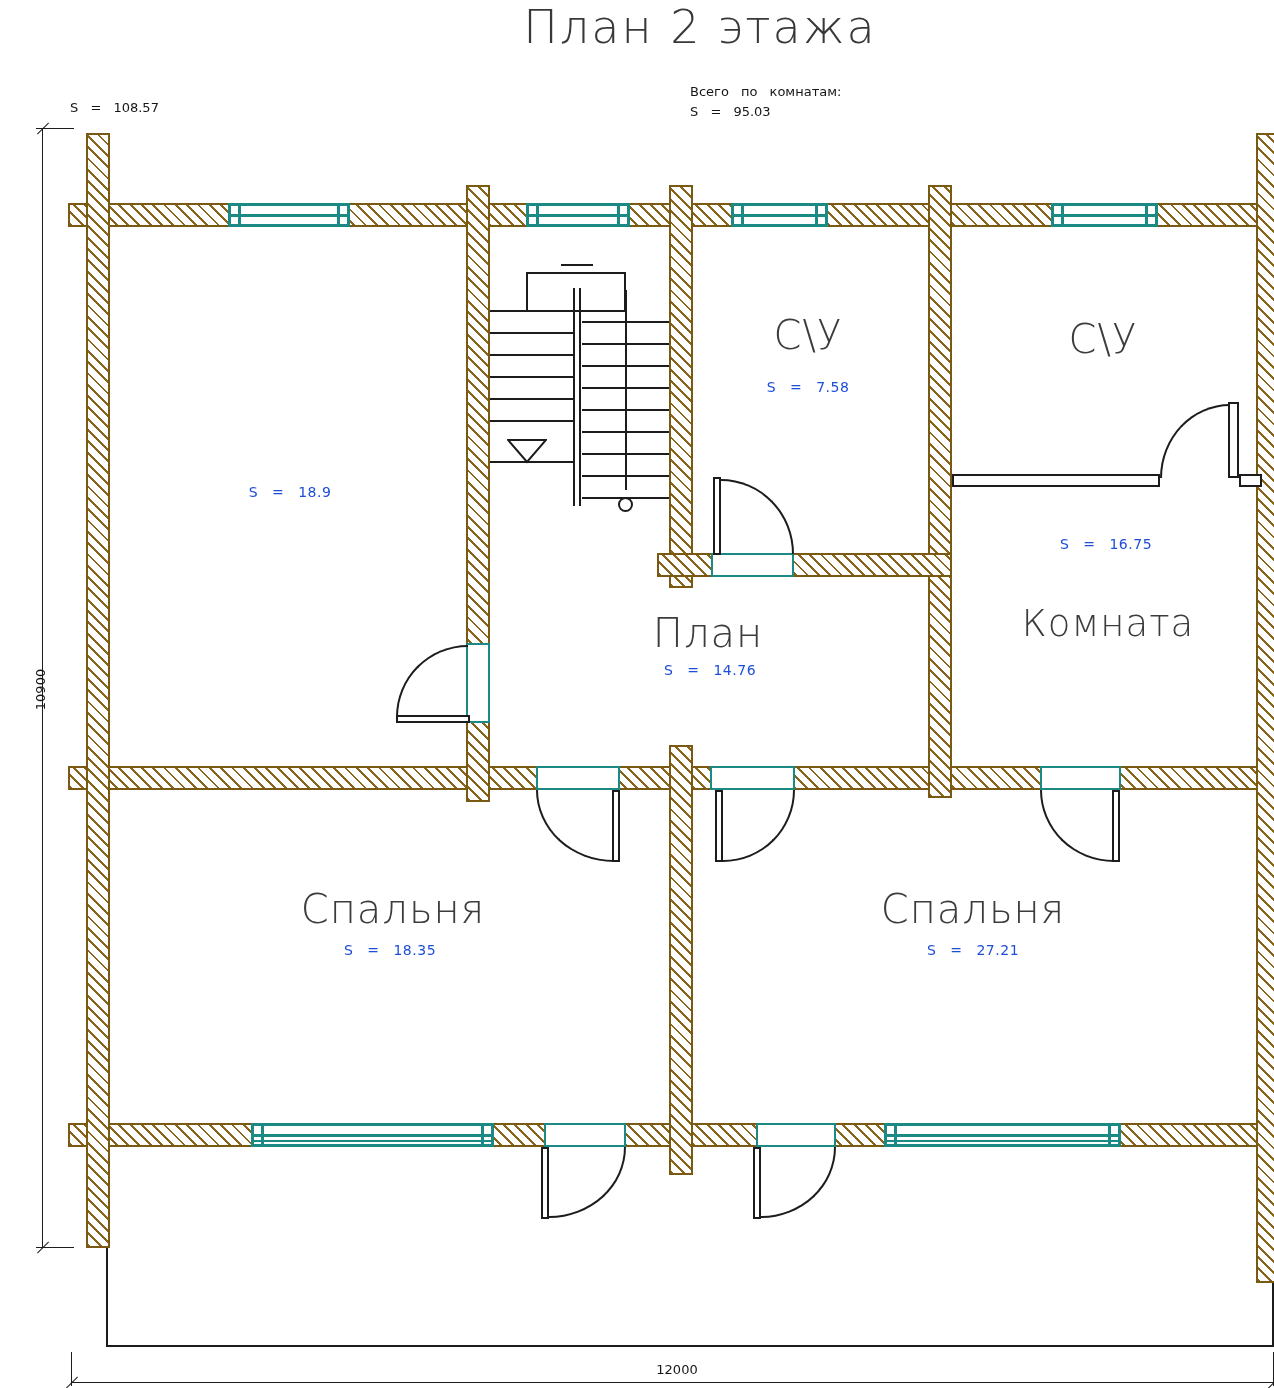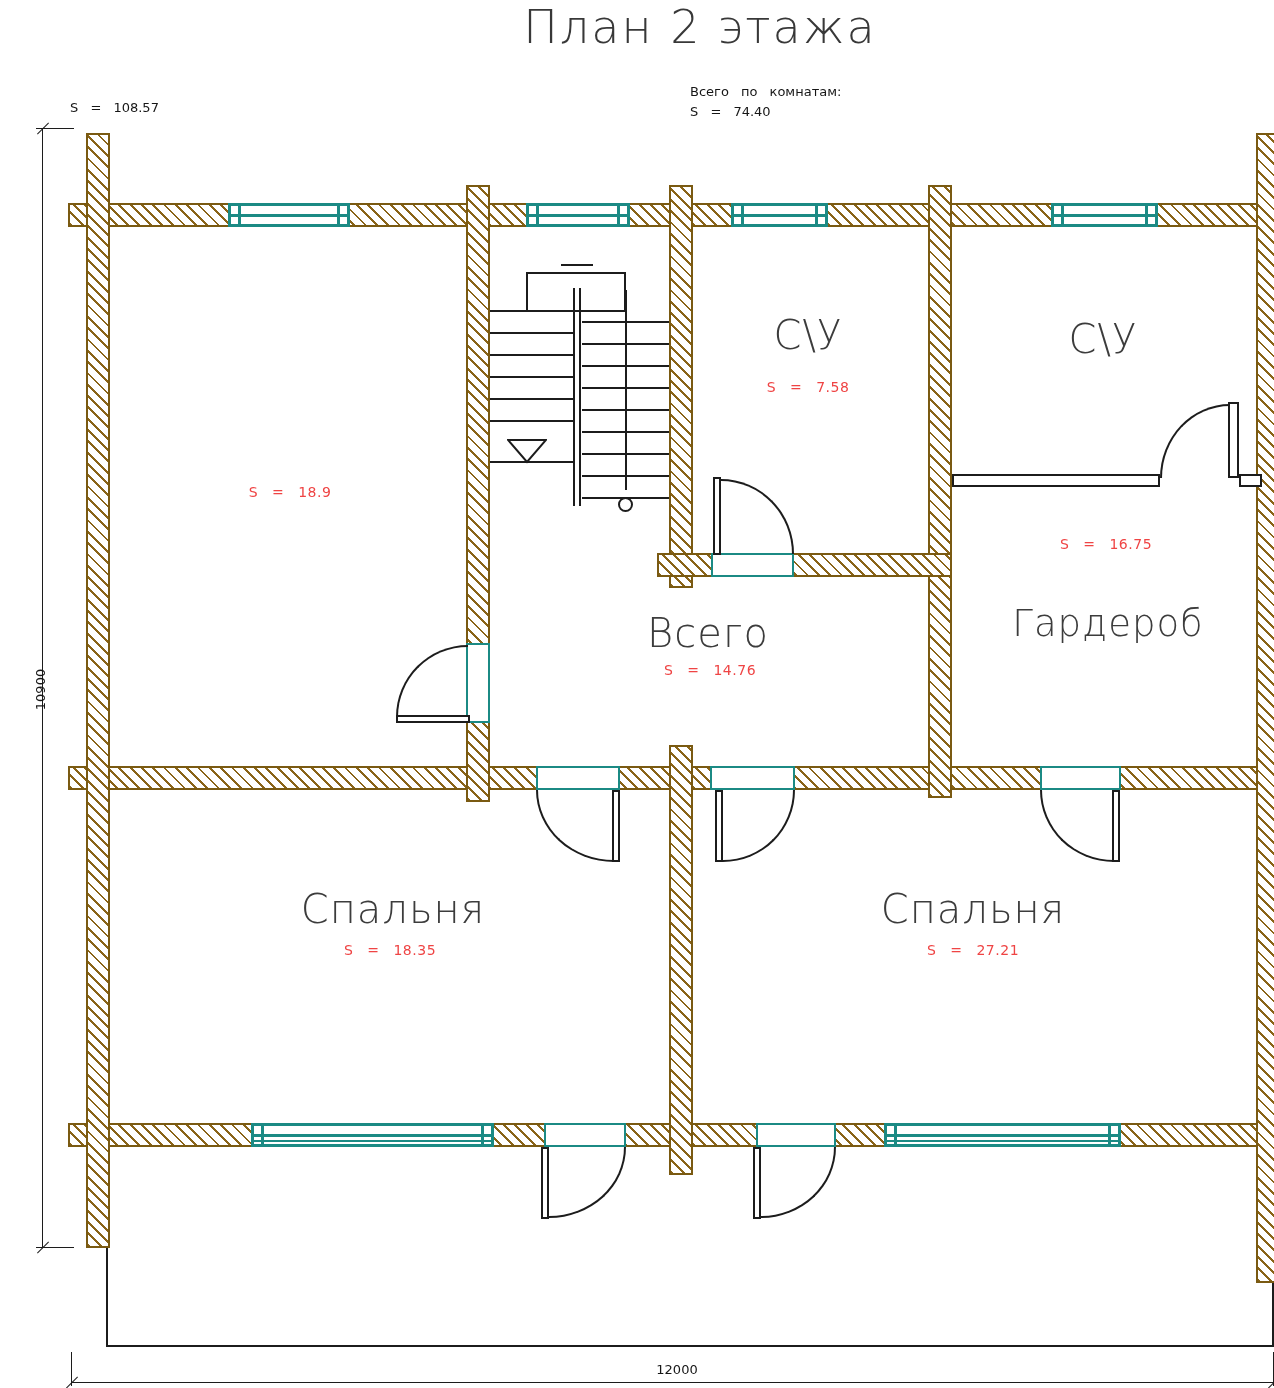--- a/index.html
+++ b/index.html
@@ -30,35 +30,35 @@
   .hline,.vline{position:absolute;background:#1c1c1c;}
   .hline{height:2px;}
   .vline{width:2px;}
   .dim{background:#1c1c1c;position:absolute;}
   .tick{position:absolute;width:16px;height:1px;background:#1c1c1c;transform:rotate(-45deg);}
   .rect{position:absolute;box-sizing:border-box;border:2px solid #1c1c1c;background:transparent;}
   .circle{position:absolute;width:15px;height:15px;border:2px solid #1c1c1c;border-radius:50%;background:#fff;box-sizing:border-box;}
   
   .room{position:absolute;transform:translateX(-50%);white-space:nowrap;color:#3c3c3c;
         font-weight:300;letter-spacing:1px;}
-  .area{position:absolute;transform:translateX(-50%);white-space:nowrap;color:#ef4444;
+  .area{position:absolute;transform:translateX(-50%);white-space:nowrap;color:#1d4ed8;
         font-size:14px;word-spacing:9px;letter-spacing:0.5px;}
   .small{position:absolute;white-space:nowrap;color:#161616;font-size:13px;word-spacing:8px;}
   #title{position:absolute;left:372px;top:0px;width:600px;text-align:center;font-size:46px;
          color:#383838;font-weight:300;letter-spacing:2px;}
   .dimlabel{position:absolute;color:#161616;font-size:13px;text-align:center;}
 </style>
 </head>
 <body>
 
 <div id="plan">
 
   <div id="title">План 2 этажа</div>
   <div class="small" style="left:662px;top:84px;">Всего по комнатам:</div>
-  <div class="small" style="left:662px;top:104px;">S = 74.40</div>
+  <div class="small" style="left:662px;top:104px;">S = 95.03</div>
   <div class="small" style="left:42px;top:100px;">S = 108.57</div>
 
   <div class="wall" style="left:40px;top:203px;width:1230px;height:24px;"></div>
   <div class="wall" style="left:40px;top:766px;width:1228px;height:24px;"></div>
   <div class="wall" style="left:40px;top:1123px;width:1228px;height:24px;"></div>
   <div class="wall" style="left:58px;top:133px;width:24px;height:1115px;"></div>
   <div class="wall" style="left:1228px;top:133px;width:24px;height:1150px;"></div>
   <div class="wall" style="left:438px;top:185px;width:24px;height:617px;"></div>
   <div class="wall" style="left:641px;top:185px;width:24px;height:403px;"></div>
   <div class="wall" style="left:900px;top:185px;width:24px;height:613px;"></div>
@@ -184,23 +184,23 @@
   <div class="dimlabel" style="left:594px;top:1362px;width:110px;text-align:center;">12000</div>
 
   <div class="area" style="left:262px;top:484px;">S = 18.9</div>
 
   <div class="room" style="left:780px;top:312px;font-size:40px;">С\У</div>
   <div class="area" style="left:780px;top:379px;">S = 7.58</div>
 
   <div class="room" style="left:1075px;top:316px;font-size:40px;">С\У</div>
 
   <div class="area" style="left:1078px;top:536px;">S = 16.75</div>
-  <div class="room" style="left:1080px;top:602px;font-size:37px;">Гардероб</div>
-
-  <div class="room" style="left:680px;top:610px;font-size:40px;">Всего</div>
+  <div class="room" style="left:1080px;top:602px;font-size:37px;">Комната</div>
+
+  <div class="room" style="left:680px;top:610px;font-size:40px;">План</div>
   <div class="area" style="left:682px;top:662px;">S = 14.76</div>
 
   <div class="room" style="left:365px;top:886px;font-size:40px;">Спальня</div>
   <div class="area" style="left:362px;top:942px;">S = 18.35</div>
 
   <div class="room" style="left:945px;top:886px;font-size:40px;">Спальня</div>
   <div class="area" style="left:945px;top:942px;">S = 27.21</div>
 
 
 </div>

